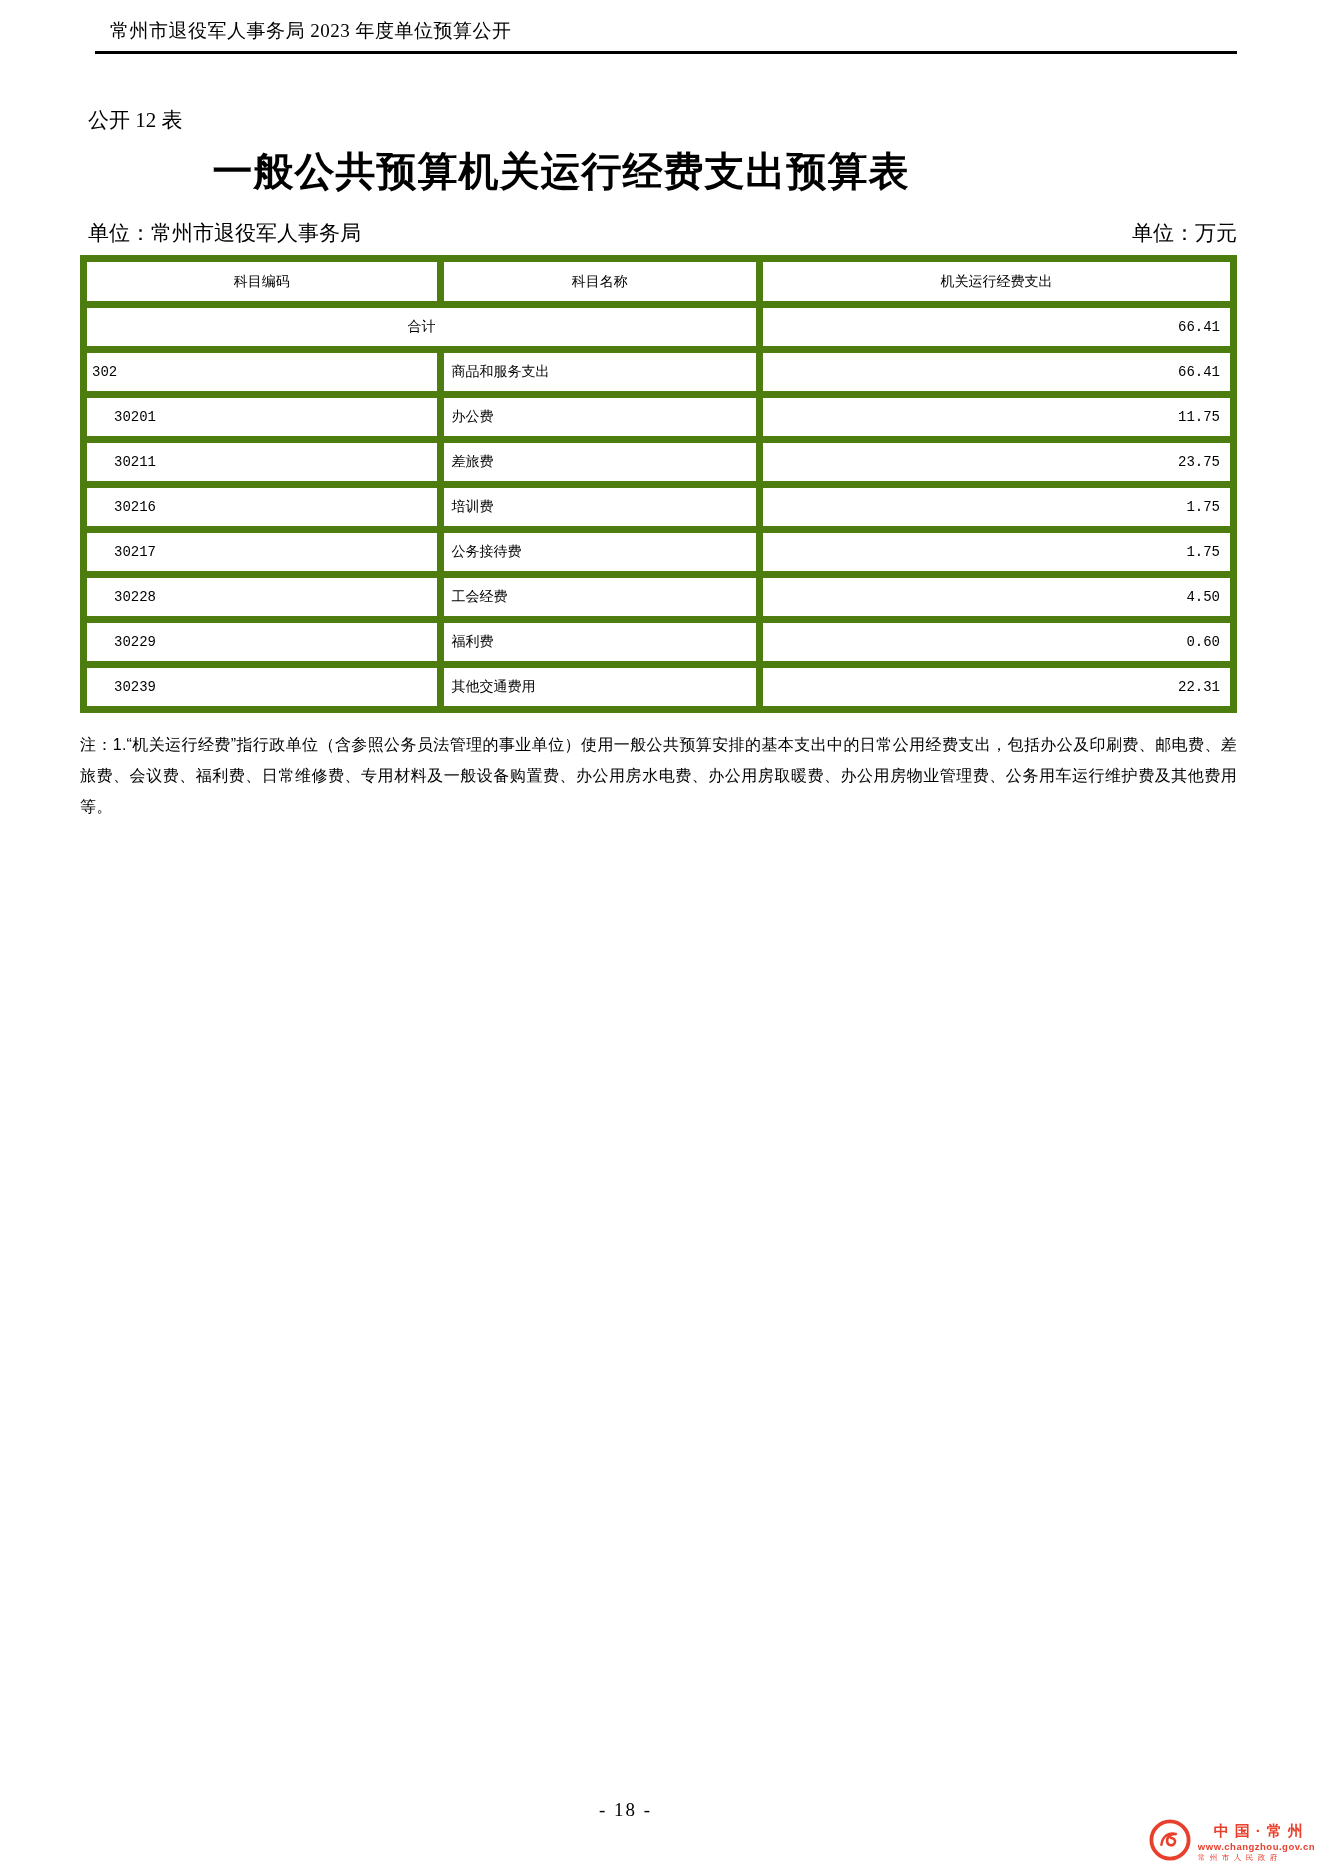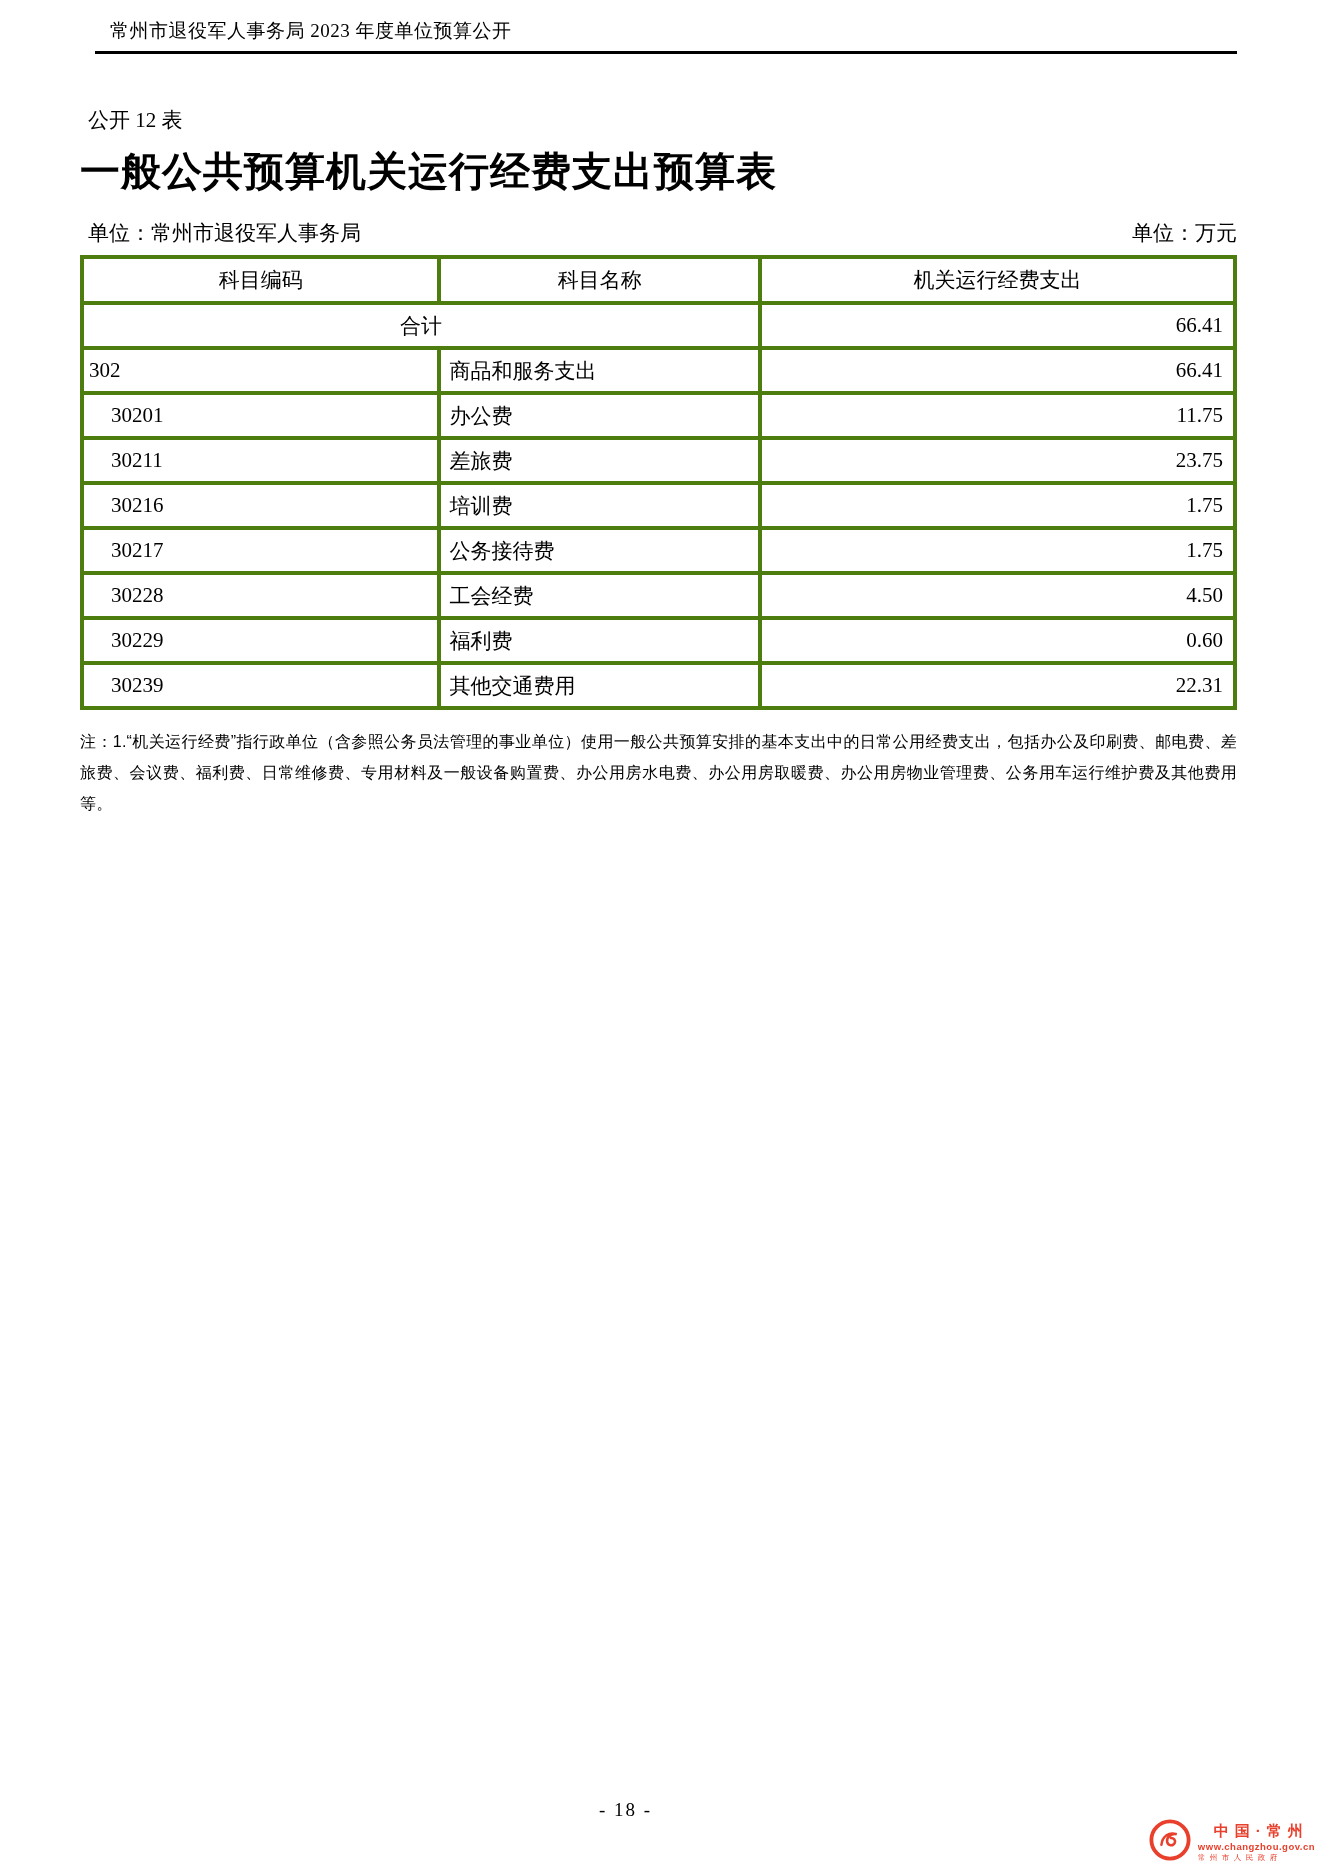--- a/index.html
+++ b/index.html
@@ -26,20 +26,21 @@
   }
 
   .table-label {
     margin-top: 52px;
     margin-left: 8px;
     font-size: 21px;
   }
 
   .doc-title {
     margin-top: 10px;
+    text-align: center;
     padding-right: 195px;
     font-size: 40px;
     font-weight: 900;
     letter-spacing: 1px;
     font-family: "Liberation Sans", "DejaVu Sans", sans-serif;
   }
 
   .unit-row {
     display: flex;
     justify-content: space-between;
@@ -49,25 +50,26 @@
   }
   .unit-left { margin-left: 8px; }
 
   table.budget {
     margin-top: 8px;
     width: 100%;
     border-collapse: collapse;
     table-layout: fixed;
   }
   table.budget th, table.budget td {
-    border: 4px solid #4d7c0f;
+    border: 7px solid #4d7c0f;
     height: 45px;
-    font-size: 21px;
+    font-size: 14px;
     font-weight: normal;
     vertical-align: middle;
+    font-family: Liberation Mono, monospace;
   }
   table.budget th { text-align: center; height: 46px; }
   col.c1 { width: 31%; }
   col.c2 { width: 27.8%; }
   col.c3 { width: 41.2%; }
   td.code   { text-align: left;  padding-left: 5px; }
   td.code.indent { padding-left: 27px; }
   td.name   { text-align: left;  padding-left: 8px; }
   td.value  { text-align: right; padding-right: 10px; }
   td.merged { text-align: center; border-radius: 11px; }

